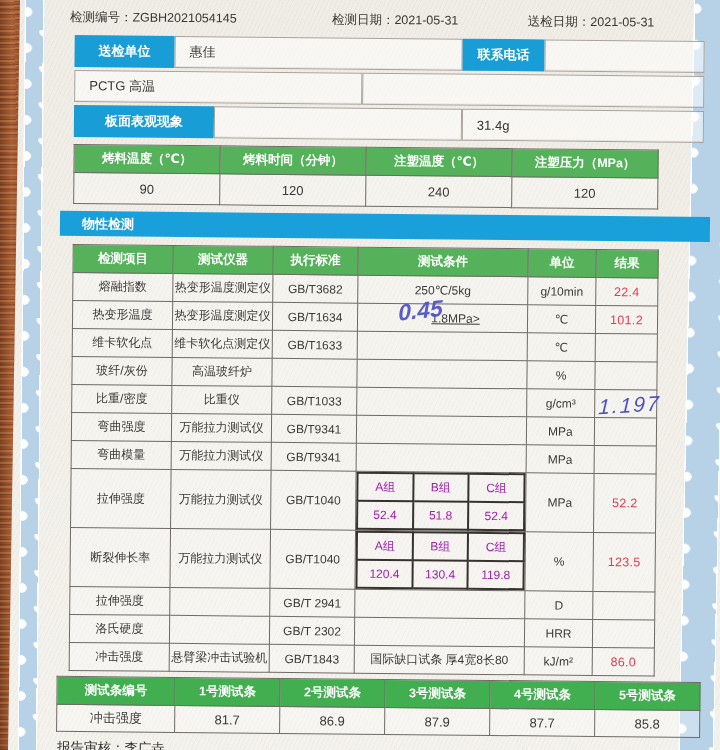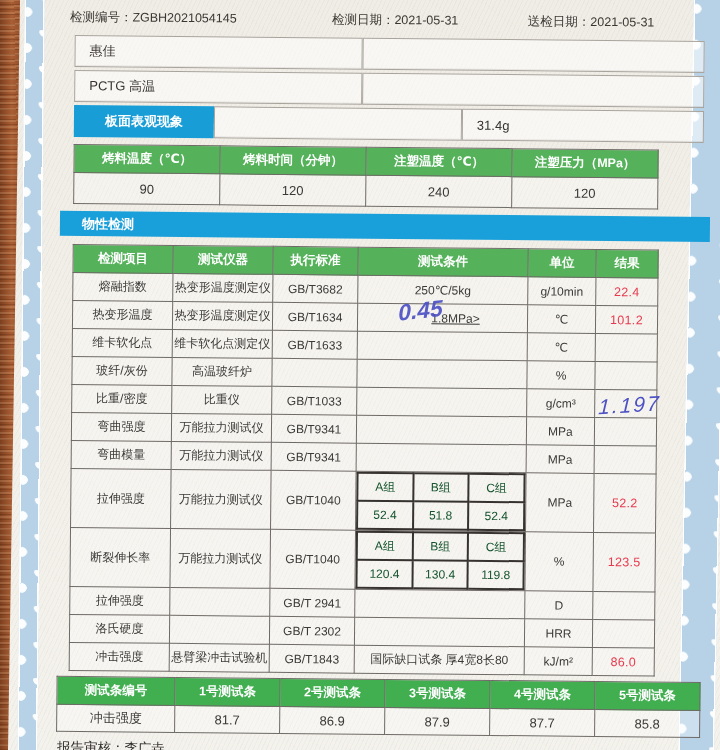--- a/index.html
+++ b/index.html
@@ -74,21 +74,21 @@
   .proc{margin:7px 0 0 13px;}
   .proc td{height:30px;font-size:13px;}
   .banner{
     margin-top:7px;height:25px;background:#199fd9;color:#fff;font-weight:bold;
     font-size:13px;line-height:25px;padding-left:22px;width:628px;
   }
   .main{margin:8px 0 0 13px;}
   .dblrow td{height:55px;}
   .sub-cell{padding:0 !important;}
   .subt{border-collapse:collapse;table-layout:fixed;width:100%;height:100%;}
-  .subt td{border:2px solid #35322f;height:26px;font-size:12px;text-align:center;color:#14532d;}
+  .subt td{border:2px solid #35322f;height:26px;font-size:12px;text-align:center;color:#a21caf;}
   .res-red{color:#e73a4f !important;font-weight:normal;font-size:12.5px !important;letter-spacing:.3px;}
   .pos-rel{position:relative;}
   .hw{color:#4d51c4;font-style:italic;}
   .hw-cond{
     position:absolute;left:40px;top:-7px;font-size:23px;font-weight:600;
     transform:rotate(-7deg) skewX(-5deg);opacity:.92;pointer-events:none;
   }
   .printed-cond{margin-left:26px;text-decoration:underline;}
   .hw-density{
     position:absolute;left:3px;top:3px;font-size:21px;font-weight:500;z-index:5;
@@ -112,22 +112,28 @@
   <div class="content">
 
     <div class="doc-header">
       <span class="h1"><span>检测编号：</span><span>ZGBH2021054145</span></span>
       <span class="h2"><span>检测日期：</span><span>2021-05-31</span></span>
       <span class="h3"><span>送检日期：</span><span>2021-05-31</span></span>
     </div>
 
     <div class="fields">
       <div class="frow">
+        <div class="flabel w100">
+            <span>送检单位</span>
+          </div>
         <div class="fvalue v272">
             <span>惠佳</span>
+          </div>
+        <div class="flabel w82">
+            <span>联系电话</span>
           </div>
         <div class="fvalue vgrow">
             <span></span>
           </div>
       </div>
       <div class="frow">
         <div class="fvalue v272">
             <span>PCTG 高温</span>
           </div>
         <div class="fvalue vgrow">

